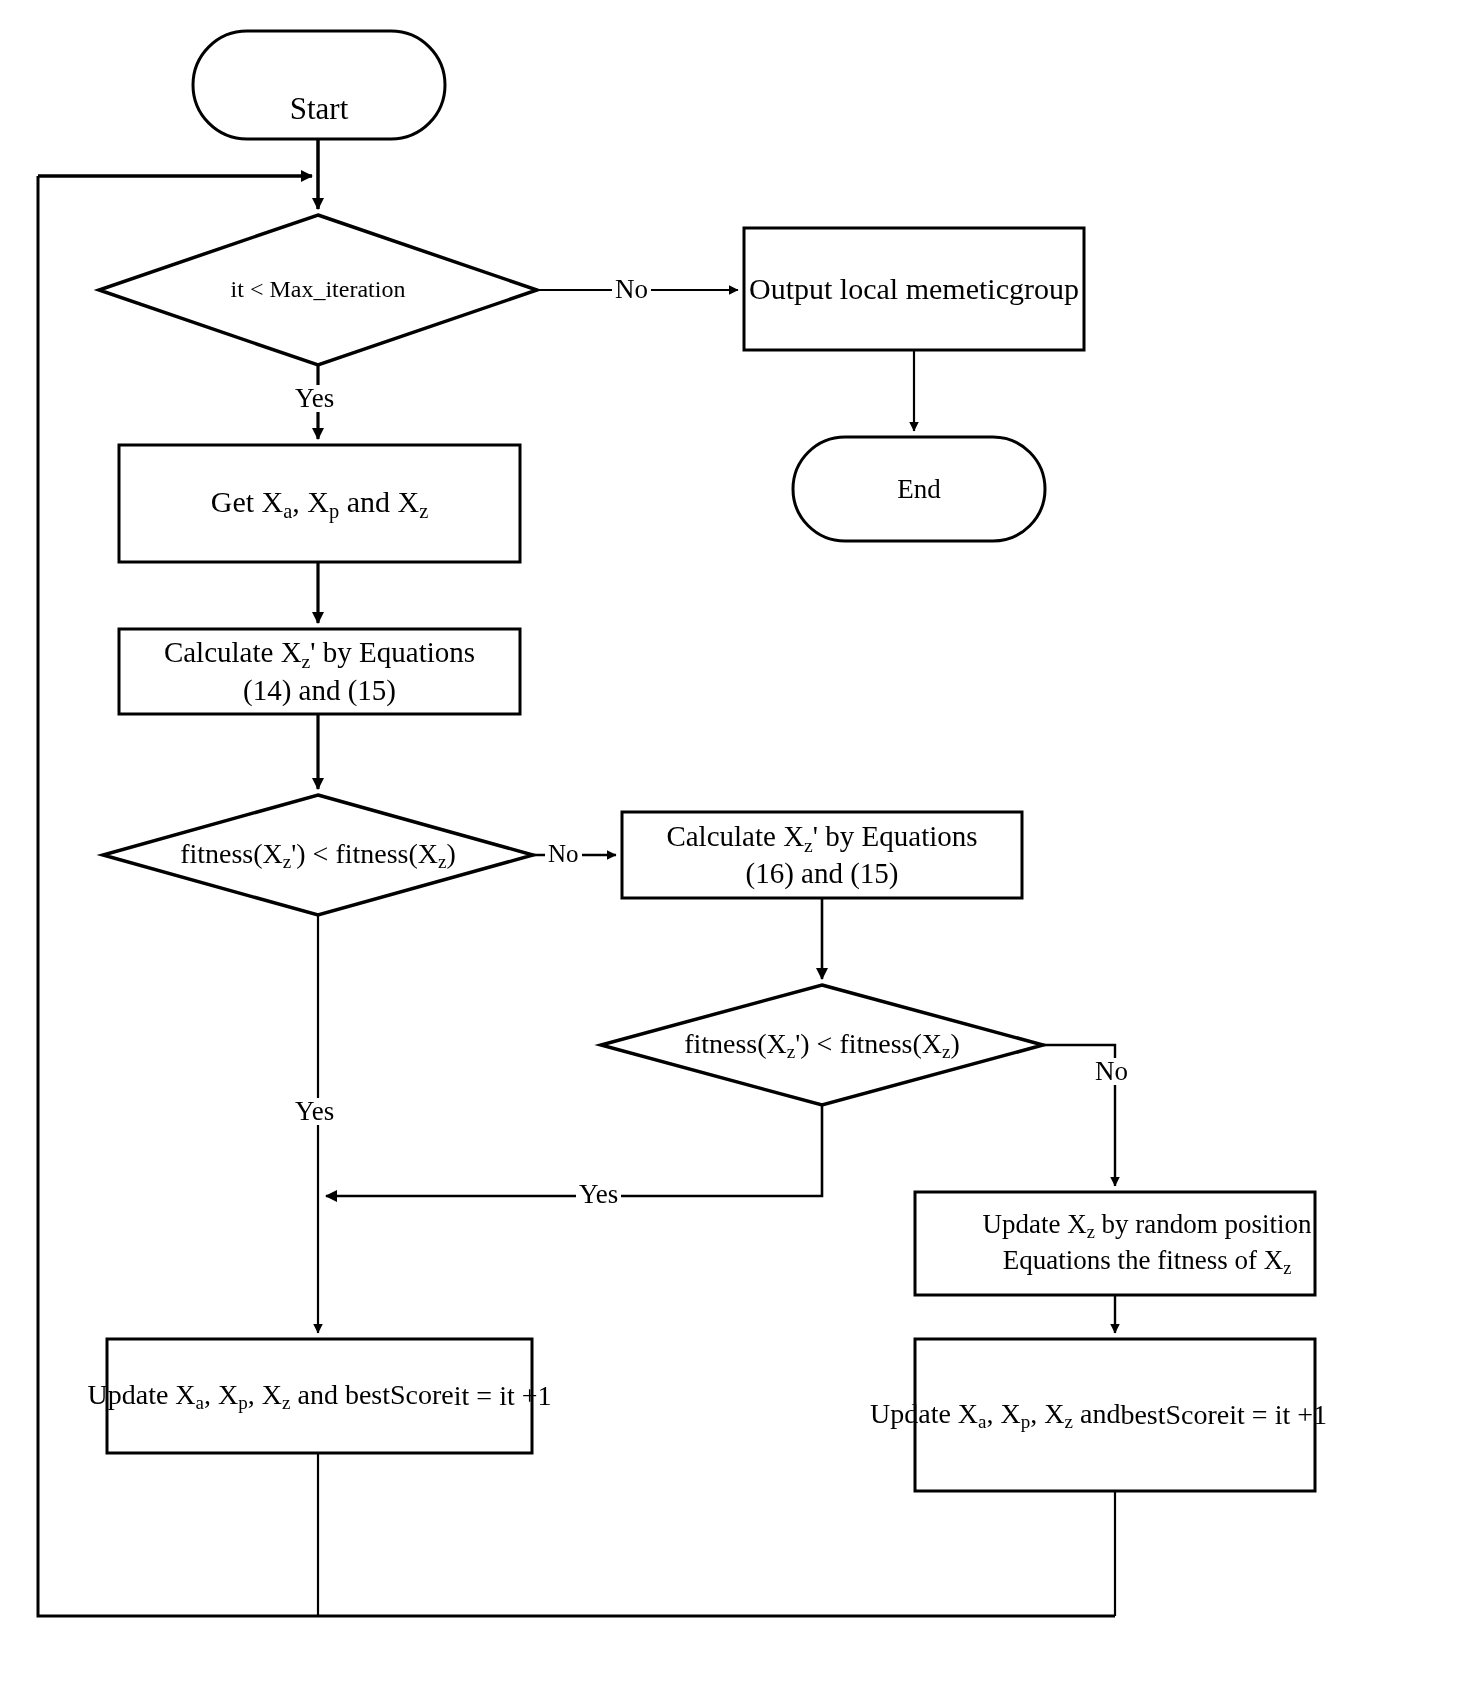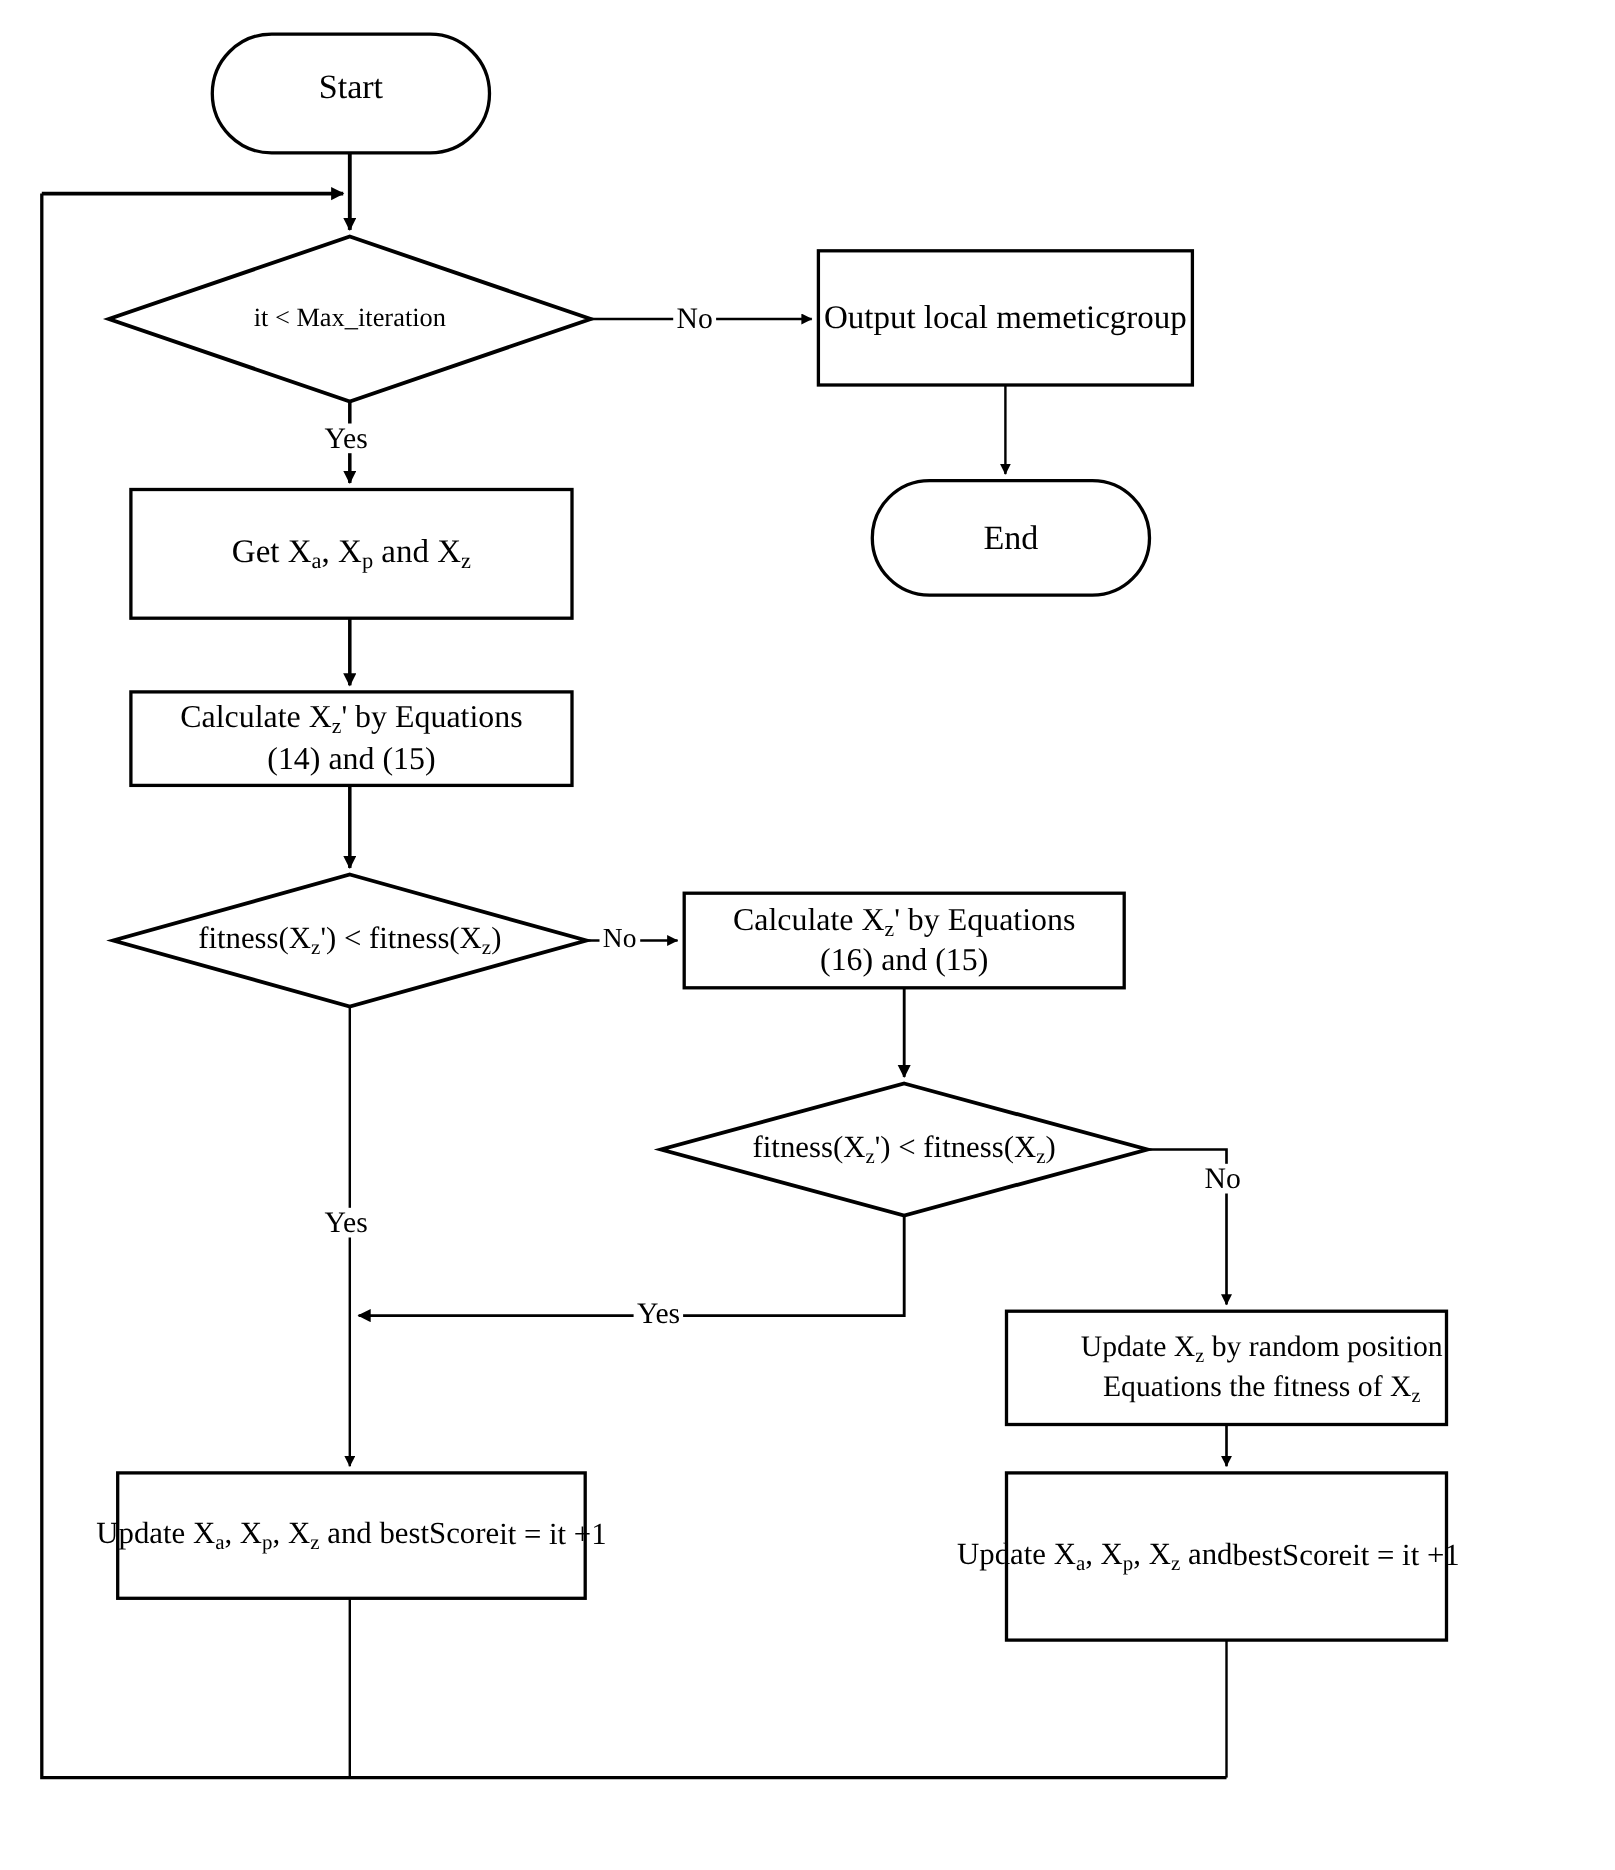--- a/index.html
+++ b/index.html
@@ -88,34 +88,34 @@
 
     <path d="M1043,1045 L1115,1045 L1115,1186" fill="none" stroke="#000" stroke-width="2.4" marker-end="url(#ahs)"></path>
 
     <path d="M1115,1295 L1115,1333" fill="none" stroke="#000" stroke-width="2.4" marker-end="url(#ahs)"></path>
 
     <path d="M318,1453 L318,1616" fill="none" stroke="#000" stroke-width="2.2"></path>
     <path d="M1115,1491 L1115,1616" fill="none" stroke="#000" stroke-width="2.2"></path>
     <path d="M1115,1616 L38,1616 L38,176" fill="none" stroke="#000" stroke-width="3"></path>
   </svg>
 
-  <div class="node-text" style="left:193px;top:15px;width:252px;height:128px;font-size:31px;">
+  <div class="node-text" style="left:193px;top:45px;width:252px;height:128px;font-size:31px;">
     <span>Start</span>
   </div>
 
   <div class="node-text" style="left:128px;top:265px;width:380px;height:50px;font-size:24px;">
     <span>it &lt; Max_iteration</span>
   </div>
 
   <div class="node-text" style="left:744px;top:228px;width:340px;height:122px;font-size:30px;flex-direction:row;">
     <span>Output local memetic</span>
     <span>group</span>
   </div>
 
-  <div class="node-text" style="left:793px;top:437px;width:252px;height:104px;font-size:31px;">
+  <div class="node-text" style="left:793px;top:437px;width:252px;height:104px;font-size:27px;">
     <span>End</span>
   </div>
 
   <div class="node-text" style="left:119px;top:445px;width:401px;height:117px;font-size:30px;">
     <span><span>Get X</span><sub>a</sub><span>, X</span><sub>p</sub><span> and X</span><sub>z</sub></span>
   </div>
 
   <div class="node-text" style="left:119px;top:629px;width:401px;height:85px;font-size:29px;flex-direction:column;">
     <span><span>Calculate X</span><sub>z</sub><span>' by  Equations</span></span>
     <span>(14) and (15)</span>

